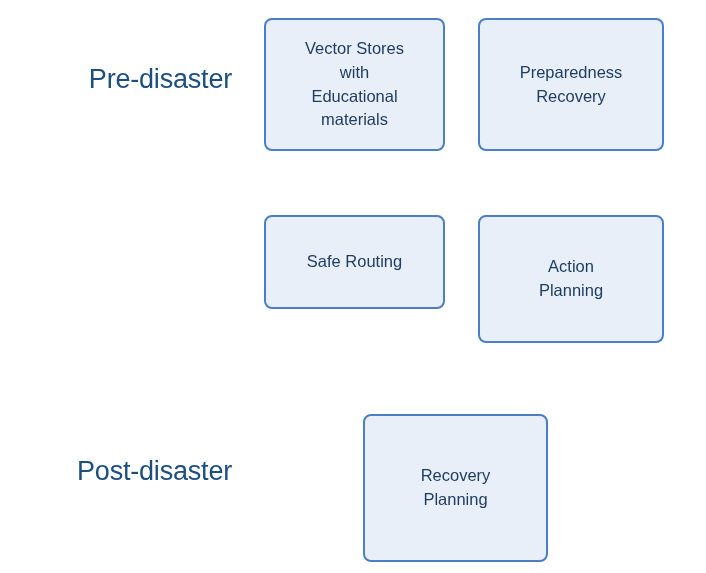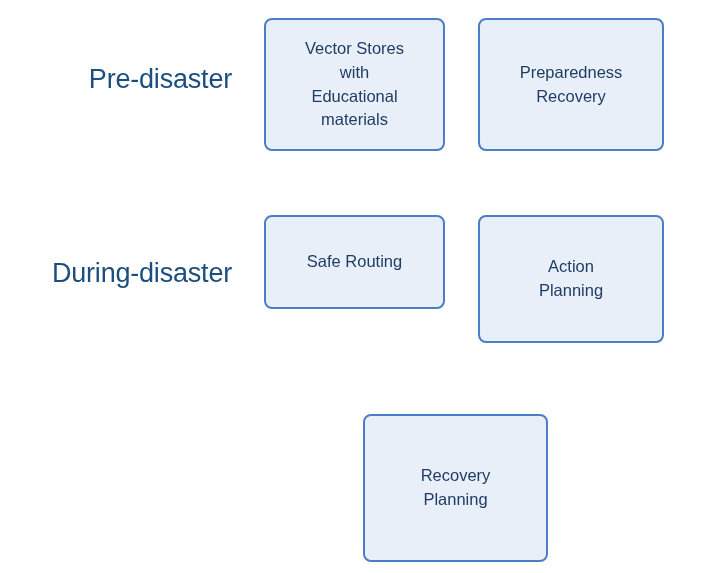--- a/index.html
+++ b/index.html
@@ -80,24 +80,24 @@
     <div class="phase-label">Pre-disaster</div>
     <div class="node-box" id="box-vector-stores">Vector Stores
 with
 Educational
 materials</div>
     <div class="node-box" id="box-preparedness">Preparedness
 Recovery</div>
   </div>
 
   <div class="phase-row" id="row-during">
-    <div class="phase-label">During-disaster</div>
     <div class="node-box" id="box-safe-routing">Safe Routing</div>
     <div class="node-box" id="box-action-planning">Action
 Planning</div>
   </div>
 
   <div class="phase-row" id="row-post">
+    <div class="phase-label">Post-disaster</div>
     <div class="node-box" id="box-recovery-planning">Recovery
 Planning</div>
   </div>
 
 </div>
 
 </body></html>

